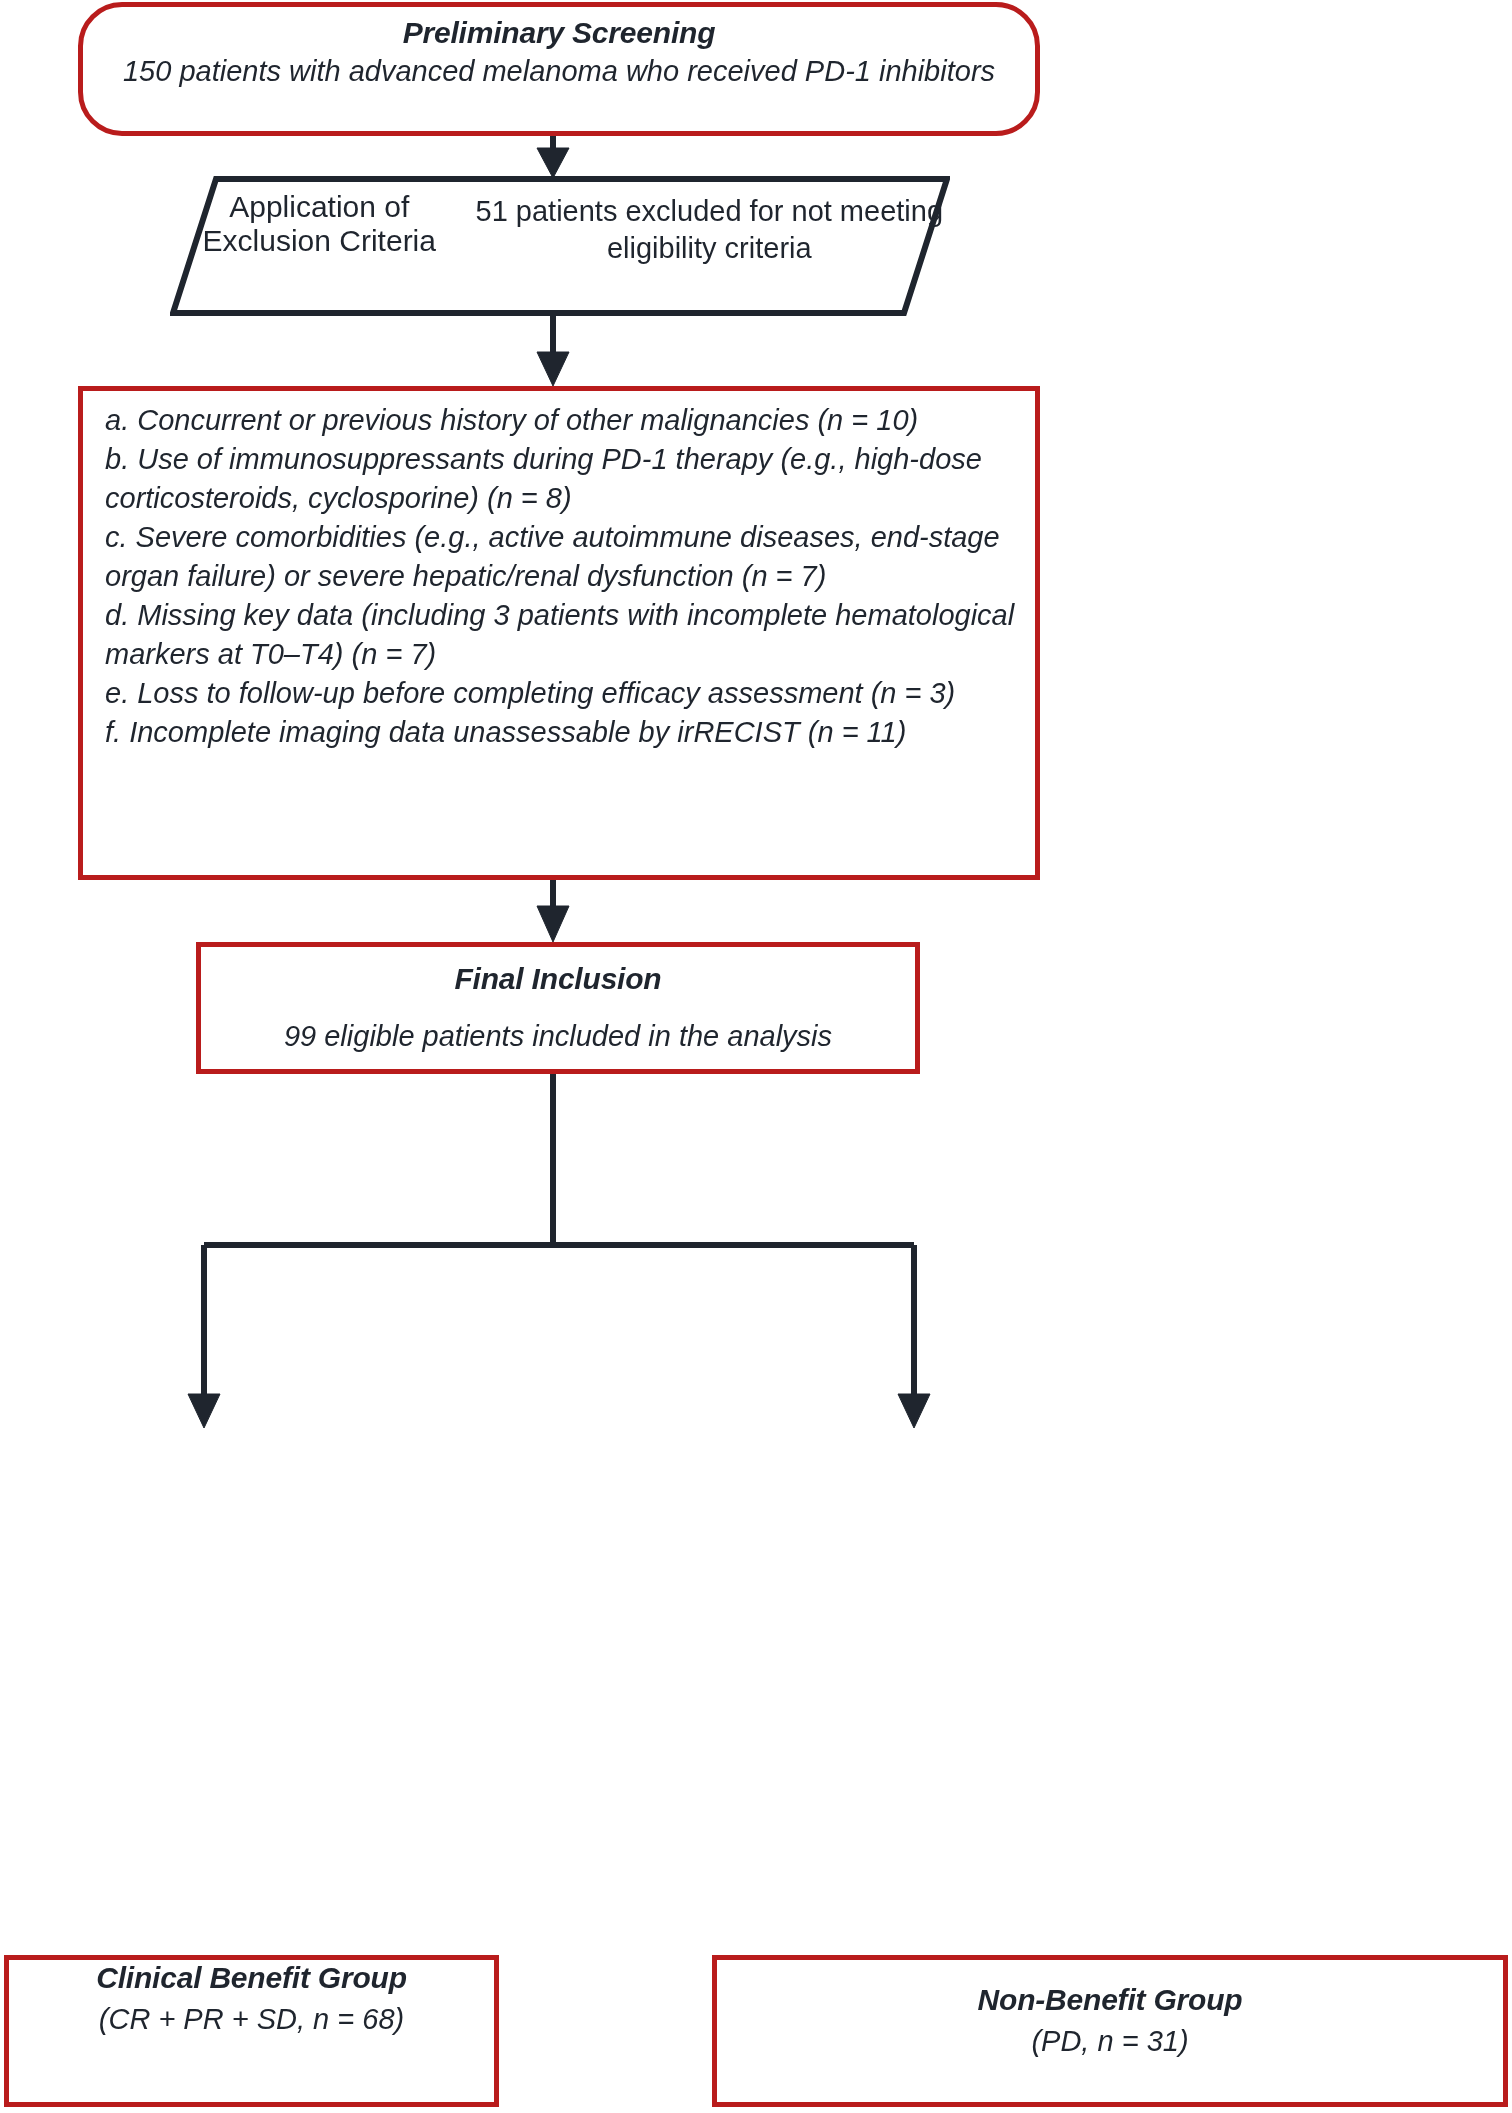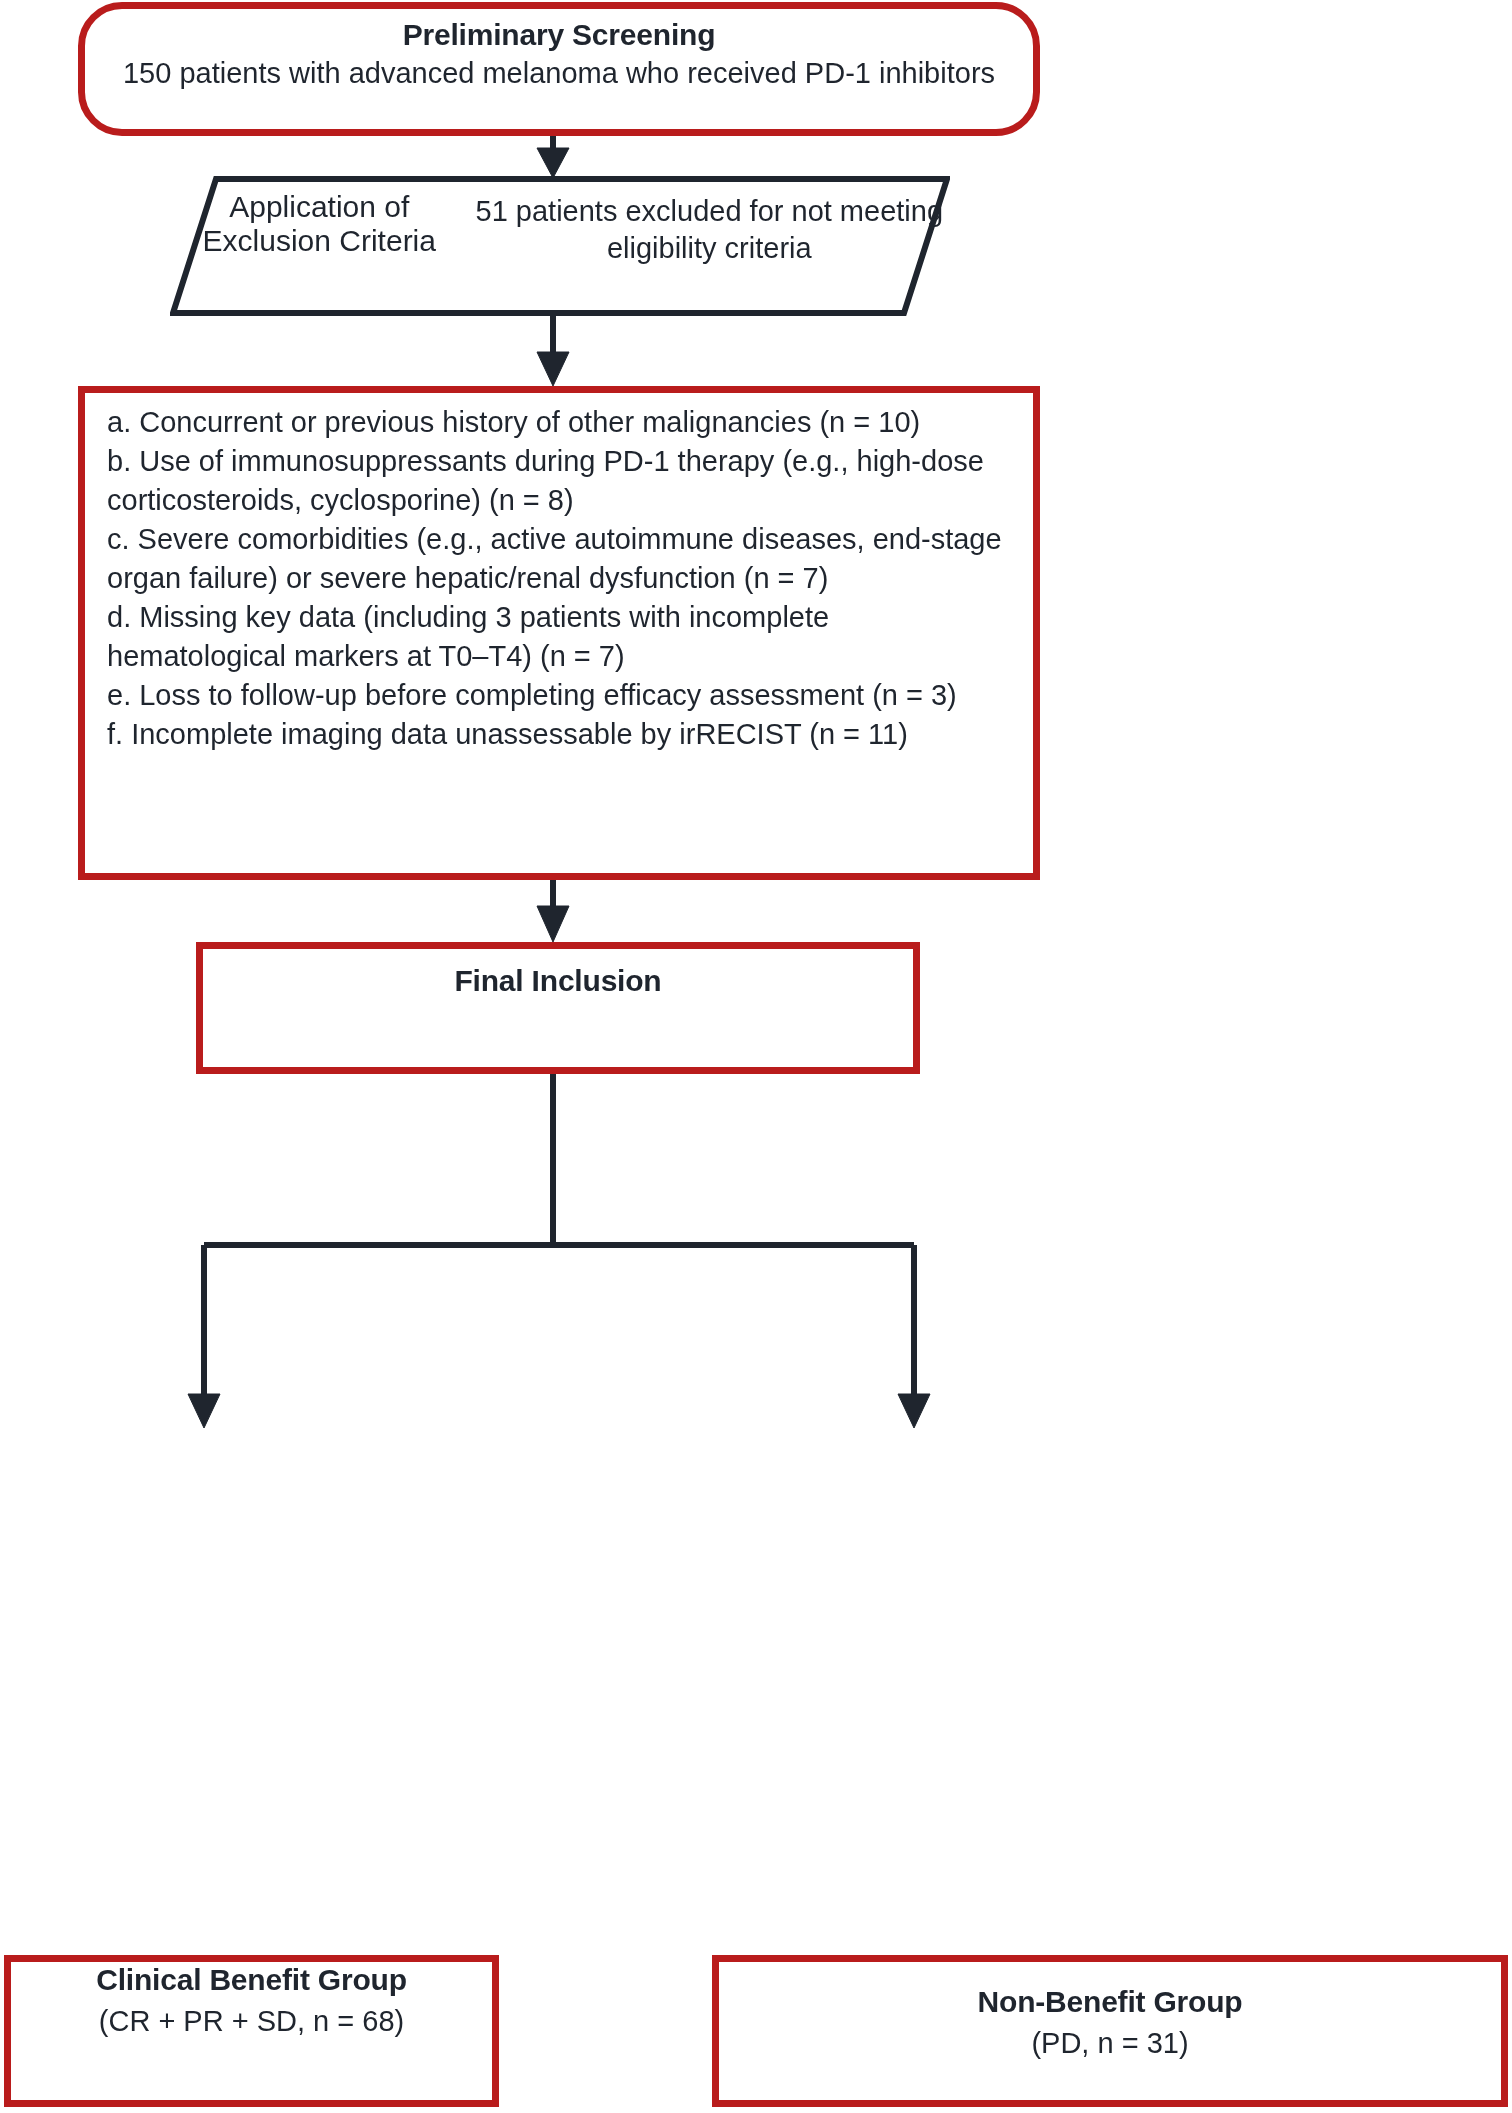--- a/index.html
+++ b/index.html
@@ -8,24 +8,25 @@
     font-family:"Liberation Sans", sans-serif;
     color:#1f252e;
   }
   .stage{position:absolute;inset:0;}
   svg.wires{position:absolute;left:0;top:0;width:1512px;height:2113px;pointer-events:none;}
 
   
   .node{
     position:absolute;
     background:#ffffff;
-    border:7px solid #b91c1c;
+    border:5px solid #b91c1c;
     box-sizing:border-box;
     display:flex;flex-direction:column;justify-content:center;
     text-align:center;
+    font-style:italic;
   }
   .node .title{
     font-weight:bold;
     font-stretch:condensed;
     letter-spacing:-0.2px;
     line-height:1.18;
   }
   .node .body{
     line-height:1.30;
   }
@@ -143,20 +144,21 @@
       <li>b. Use of immunosuppressants during PD-1 therapy (e.g., high-dose corticosteroids, cyclosporine) (n = 8)</li>
       <li>c. Severe comorbidities (e.g., active autoimmune diseases, end-stage organ failure) or severe hepatic/renal dysfunction (n = 7)</li>
       <li>d. Missing key data (including 3 patients with incomplete hematological markers at T0–T4) (n = 7)</li>
       <li>e. Loss to follow-up before completing efficacy assessment (n = 3)</li>
       <li>f. Incomplete imaging data unassessable by irRECIST (n = 11)</li>
     </ul>
   </div>
 
   <div class="node" id="n-final">
     <div class="title">Final Inclusion</div>
+    <div class="body">99 eligible patients included in the analysis</div>
   </div>
 
   <div class="node" id="n-benefit">
     <div class="title">Clinical Benefit Group</div>
     <div class="body">(CR + PR + SD, n = 68)</div>
   </div>
 
   <div class="node" id="n-nonbenefit">
     <div class="title">Non-Benefit Group</div>
     <div class="body">(PD, n = 31)</div>

